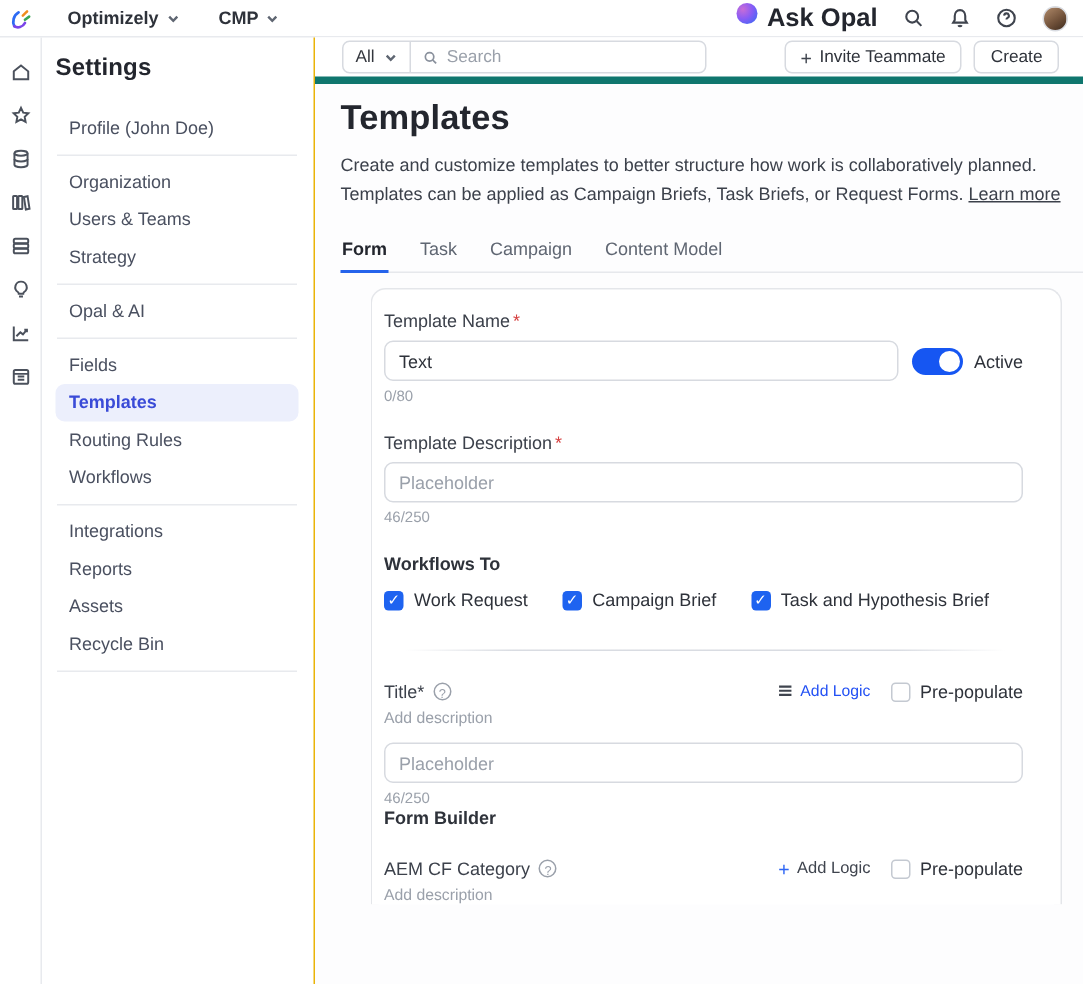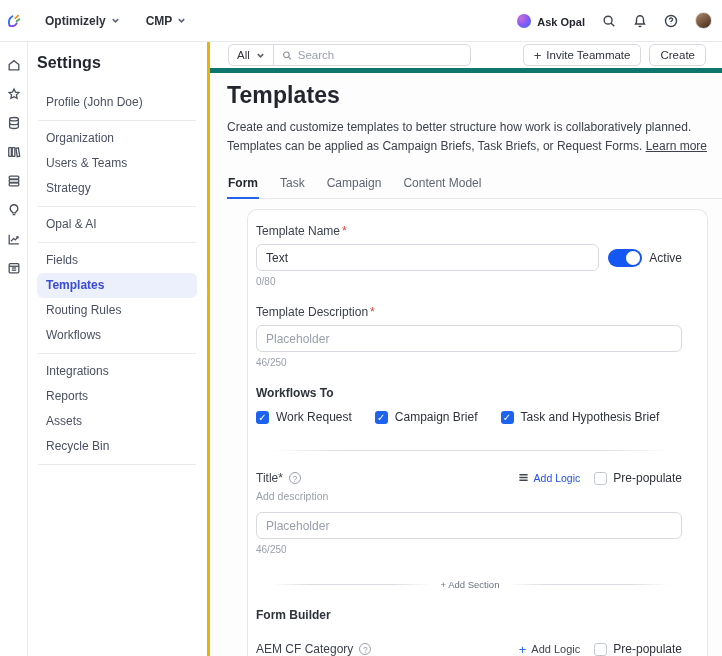--- a/index.html
+++ b/index.html
@@ -1,38 +1,38 @@
 <!DOCTYPE html>
 <html><head>
 <meta charset="utf-8">
 <style>
   * { margin:0; padding:0; box-sizing:border-box; }
   html,body { width:722px; height:656px; overflow:hidden; background:#fff;
     font-family:"Liberation Sans", sans-serif; color:#24272e; }
 
   
-  .topbar { height:42px; display:flex; align-items:center; border-bottom:1px solid #e8eaee; padding:0 10px 0 6px; background:#fff; }
+  .topbar { height:25px; display:flex; align-items:center; border-bottom:1px solid #e8eaee; padding:0 10px 0 6px; background:#fff; }
   .logo { width:17px; height:17px; margin-right:22px; }
   .nav-drop { display:flex; align-items:center; gap:5px; font-size:12px; font-weight:600; color:#2e323a; margin-right:26px; cursor:pointer; }
   .chev { width:9px; height:9px; stroke:#5f6672; fill:none; stroke-width:1.8; }
   .topbar-right { margin-left:auto; display:flex; align-items:center; gap:17px; }
-  .opal-wrap { display:flex; align-items:flex-end; gap:6px; font-size:11px; font-weight:700; color:#23262e; cursor:pointer; }
+  .opal-wrap { display:flex; align-items:flex-start; gap:6px; font-size:17px; font-weight:700; color:#23262e; cursor:pointer; }
   .opal-circle { width:14px; height:14px; border-radius:50%; background:radial-gradient(circle at 30% 30%, #c86dd7 0%, #8a5cf5 45%, #2d6bf4 100%); }
   .tb-icon { width:14px; height:14px; stroke:#3f444e; fill:none; stroke-width:1.6; cursor:pointer; }
   .avatar { width:17px; height:17px; border-radius:50%; background:linear-gradient(145deg,#b08a6a 0%,#6e4f38 60%,#3c2a1d 100%); border:1px solid #d9dce2; cursor:pointer; }
 
   
   .shell { display:flex; height:631px; }
 
   
   .rail { width:28px; border-right:1px solid #e8eaee; display:flex; flex-direction:column; align-items:center; padding-top:16px; gap:15px; }
   .rail svg { width:14px; height:14px; stroke:#4b515c; fill:none; stroke-width:1.5; cursor:pointer; }
 
   
-  .sidebar { width:182px; border-right:3px solid #eab308; padding:12px 10px 0 9px; }
+  .sidebar { width:182px; border-right:1px solid #eab308; padding:12px 10px 0 9px; }
   .sidebar h2 { font-size:16px; font-weight:700; color:#23262e; margin-bottom:18px; letter-spacing:.1px; }
   .side-item { font-size:12px; color:#4a5060; padding:6px 9px; border-radius:6px; cursor:pointer; line-height:13px; }
   .side-item.selected { background:#eceffc; color:#3a4bd7; font-weight:600; }
   .side-div { height:1px; background:#e8eaee; margin:5px 1px; }
 
   
   .main { flex:1; display:flex; flex-direction:column; background:#fdfdfe; }
   .main-header { height:31px; display:flex; align-items:center; padding:0 16px 0 18px; border-bottom:5px solid #0f766e; background:#fff; }
   .search-group { display:flex; align-items:center; height:22px; width:243px; border:1px solid #d7dae0; border-radius:5px; background:#fff; overflow:hidden; }
   .search-scope { display:flex; align-items:center; gap:6px; padding:0 8px; font-size:11.5px; color:#33363d; border-right:1px solid #d7dae0; height:100%; cursor:pointer; }
@@ -303,25 +303,20 @@
               <span class="cbox empty"></span>
               <span>Pre-populate</span>
             </div>
           </div>
         </div>
         <div class="add-desc">Add description</div>
         <div class="gap10"></div>
         <input class="text-input" type="text" placeholder="Placeholder" style="">
         <div class="counter">46/250</div>
 
-        <div class="add-section">
-          <div class="line"></div>
-          <div class="as-label">+ Add Section</div>
-          <div class="line"></div>
-        </div>
 
         <div class="f-label bold">Form Builder</div>
         <div class="gap14"></div>
 
         <div class="field-head">
           <div class="left">
             <span>AEM CF Category</span>
             <span class="help-circ">?</span>
           </div>
           <div class="right">

